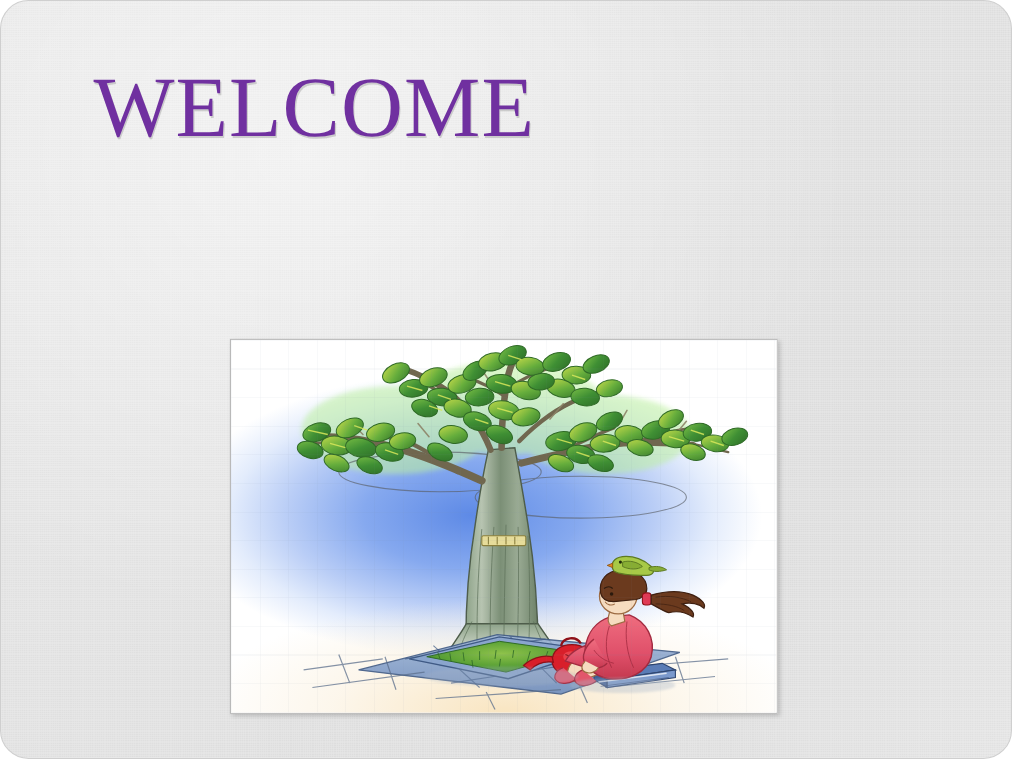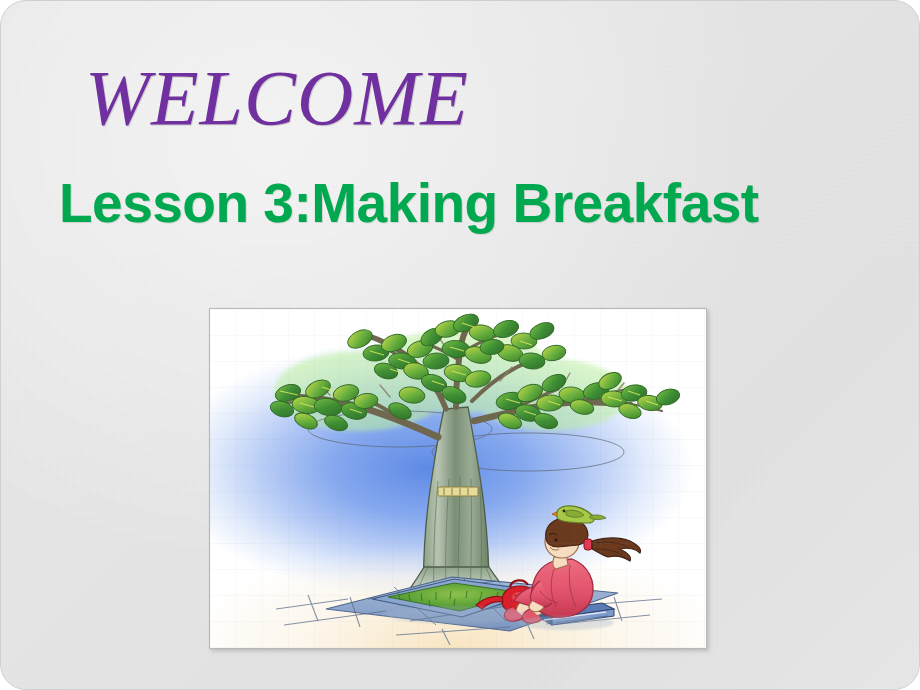--- a/index.html
+++ b/index.html
@@ -37,21 +37,20 @@
       repeating-linear-gradient(0deg, rgba(255,255,255,.35) 0px, rgba(255,255,255,.35) 1px, rgba(0,0,0,.012) 1px, rgba(0,0,0,.012) 2px),
       repeating-linear-gradient(90deg, rgba(255,255,255,.3) 0px, rgba(255,255,255,.3) 1px, rgba(0,0,0,.01) 1px, rgba(0,0,0,.01) 2px);
   }
 
   .title-welcome {
     position: absolute;
     left: 84px;
     top: 58px;
     width: 760px;
     font-family: "Liberation Serif", "DejaVu Serif", serif;
-    font-style: italic;
     font-weight: normal;
     font-size: 78px;
     line-height: 1.0;
     letter-spacing: 1px;
     color: #7030a0;
     white-space: nowrap;
     text-shadow: 1px 1px 0 rgba(160,160,160,.45);
   }
 
   .title-lesson {
@@ -110,21 +109,20 @@
 
   .art-svg { position: absolute; inset: 0; width: 100%; height: 100%; }
 </style>
 </head>
 <body>
 
 <div id="slide">
 
   <div class="title-welcome">WELCOME</div>
 
-  <div class="title-lesson">Lesson 3:Making Breakfast</div>
 
   <div class="picture-frame">
     <div class="illustration">
       <div class="ground-glow"></div>
 
       <svg class="art-svg" viewBox="0 0 496 339" preserveAspectRatio="none">
         <defs>
           <linearGradient id="trunkGrad" x1="0" y1="0" x2="1" y2="0">
             <stop offset="0%" stop-color="#8ea389"></stop>
             <stop offset="22%" stop-color="#b7c4b1"></stop>

